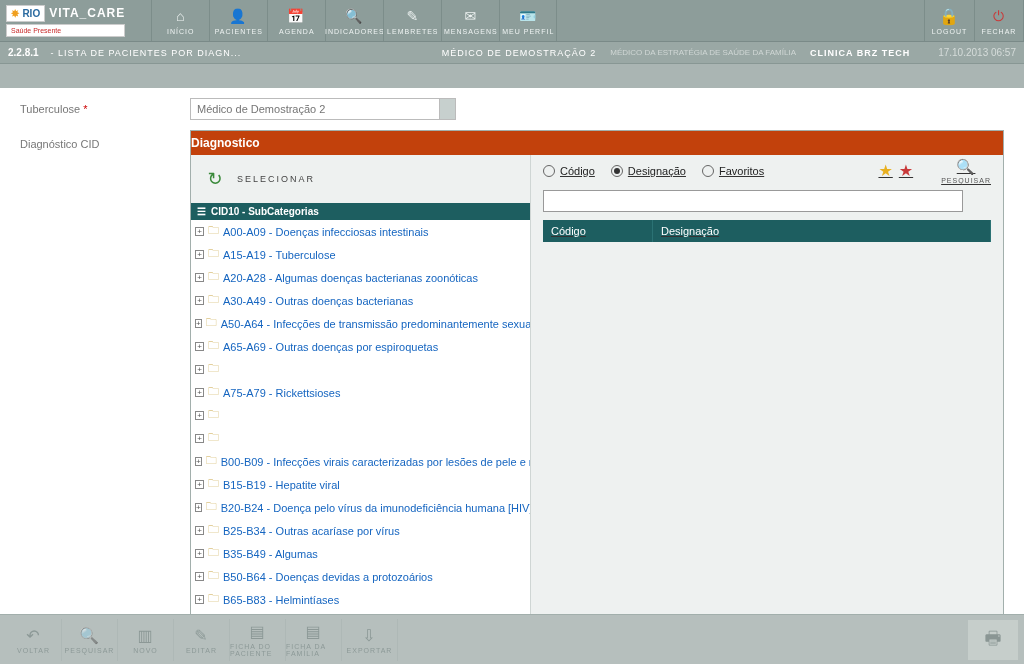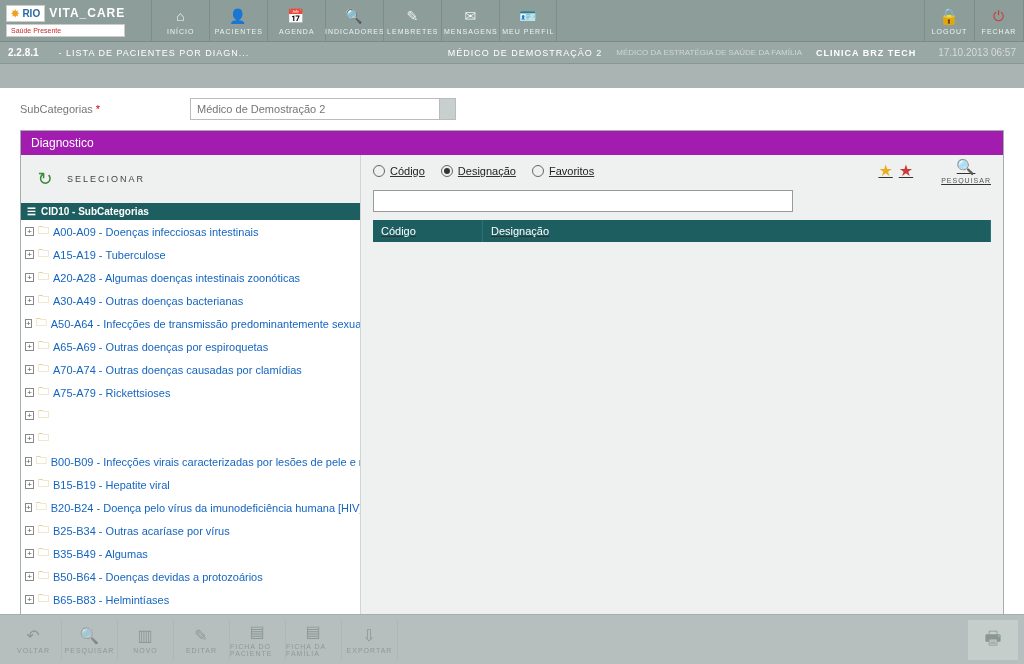--- a/index.html
+++ b/index.html
@@ -16,44 +16,44 @@
   .topnav-item { width:58px; display:flex; flex-direction:column; align-items:center; justify-content:center; color:#eef3f2;font-size:7px;letter-spacing:1px; border-left:1px solid #7c8d8a; cursor:pointer;}
   .topnav-item:last-child{border-right:1px solid #7c8d8a;}
   .topnav-item .ico { width:20px;height:20px;margin-bottom:2px;display:flex;align-items:center;justify-content:center;font-size:14px;}
   .top-right { margin-left:auto; display:flex; align-items:stretch;}
   .top-right .topnav-item{width:50px;}
   .lock-ico{color:#e8c04a;font-size:16px;}
   .close-ico{color:#c93a3a;font-size:14px;}
   
   
   .breadbar{height:22px;background:#9aa8a5;color:#fff;font-size:10px;display:flex;align-items:center;padding:0 8px;border-bottom:1px solid #889794;}
-  .breadbar .bc-code{font-weight:bold;margin-right:20px;}
+  .breadbar .bc-code{font-weight:bold;margin-right:12px;}
   .breadbar .bc-title{text-transform:uppercase;letter-spacing:1px;font-size:9px;}
   .breadbar .doctor{margin-left:auto;margin-right:14px;font-size:9px;text-transform:uppercase;letter-spacing:1px;}
   .breadbar .doctor-sub{color:#d0d7d5;font-size:8px;text-transform:uppercase;margin-right:14px;}
-  .breadbar .clinic{font-weight:bold;font-size:9px;letter-spacing:1px;text-transform:uppercase;margin-right:22px;}
+  .breadbar .clinic{font-weight:bold;font-size:9px;letter-spacing:1px;text-transform:uppercase;margin-right:28px;}
   .breadbar .datetime{color:#d5dcda;font-size:10px;}
   
   
   .spacer{height:24px;background:#aab5b3;}
   
   
   .filters{padding:10px 20px 6px 20px; display:flex;align-items:center;}
   .filters .label{width:170px;color:#777;font-size:11px;}
   .filters .req{color:#c00;}
   .combo{display:flex;align-items:stretch;}
   .combo input{width:250px;height:22px;border:1px solid #bbb;padding:0 6px;color:#999;font-size:11px;}
   .combo .drop{width:16px;background:#c7d0ce;border:1px solid #bbb;border-left:0;cursor:pointer;}
   
   .row2{padding:4px 20px 0 20px;display:flex;align-items:flex-start;}
   .row2 .label{width:170px;color:#777;font-size:11px;padding-top:8px;}
   
   
   .panel{flex:1;border:1px solid #a2afac;background:#eef1f0;display:flex;flex-direction:column;}
-  .panel-title{background:#a21caf;color:#fff;font-weight:normal;font-size:12px;padding:5px 10px;}
+  .panel-title{background:#c2410c;color:#fff;font-weight:bold;font-size:12px;padding:5px 0;}
   .panel-body{display:flex;flex:1;min-height:0;}
   .panel-left{width:340px;border-right:1px solid #cfd6d4;display:flex;flex-direction:column;}
   .selecionar-bar{display:flex;align-items:center;gap:10px;padding:12px 12px;}
   .sel-ico{width:24px;height:24px;display:flex;align-items:center;justify-content:center;font-size:18px;color:#3a8a3a;}
   .sel-text{font-size:9px;letter-spacing:2px;color:#444;text-transform:uppercase;}
   .tree-head{background:#1d5e60;color:#fff;font-size:10px;font-weight:bold;padding:3px 6px;display:flex;align-items:center;gap:5px;}
   .tree-wrap{flex:1;overflow:auto;background:#fff;}
   .tree-item{display:flex;align-items:center;gap:4px;padding:2px 4px;font-size:11px;color:#1565c0;white-space:nowrap;cursor:pointer;}
   .tree-item .exp{width:9px;height:9px;border:1px solid #888;background:#fff;color:#555;font-size:8px;line-height:7px;text-align:center;cursor:pointer;}
   .tree-item .fold{color:#caa84a;font-size:11px;}
@@ -165,29 +165,30 @@
   <span class="doctor">Médico de demostração 2</span>
   <span class="doctor-sub">Médico da estratégia de saúde da família</span>
   <span class="clinic">clinica brz tech</span>
   <span class="datetime">17.10.2013 06:57</span>
 </div>
 
 <div class="spacer"></div>
 
 <div class="filters">
   <div class="label">
-    <span>SubCategorias</span> <span class="req">*</span>
+    <span>Tuberculose</span> <span class="req">*</span>
   </div>
   <div class="combo">
     <input placeholder="Médico de Demostração 2" style="">
     <div class="drop"></div>
   </div>
 </div>
 
 <div class="row2">
+  <div class="label">Diagnóstico CID</div>
 
   <div class="panel">
     <div class="panel-title">Diagnostico</div>
     <div class="panel-body">
 
       <div class="panel-left">
         <div class="selecionar-bar">
           <div class="sel-ico">↻</div>
           <div class="sel-text">SELECIONAR</div>
         </div>
@@ -202,41 +203,40 @@
               <span class="txt">A00-A09 - Doenças infecciosas intestinais</span>
             </div>
             <div class="tree-item">
               <span class="exp">+</span>
               <span class="fold">🗀</span>
               <span class="txt">A15-A19 - Tuberculose</span>
             </div>
             <div class="tree-item">
               <span class="exp">+</span>
               <span class="fold">🗀</span>
-              <span class="txt">A20-A28 - Algumas doenças intestinais zoonóticas</span>
+              <span class="txt">A20-A28 - Algumas doenças bacterianas zoonóticas</span>
             </div>
             <div class="tree-item">
               <span class="exp">+</span>
               <span class="fold">🗀</span>
               <span class="txt">A30-A49 - Outras doenças bacterianas</span>
             </div>
             <div class="tree-item">
               <span class="exp">+</span>
               <span class="fold">🗀</span>
               <span class="txt">A50-A64 - Infecções de transmissão predominantemente sexual</span>
             </div>
             <div class="tree-item">
               <span class="exp">+</span>
               <span class="fold">🗀</span>
               <span class="txt">A65-A69 - Outras doenças por espiroquetas</span>
             </div>
             <div class="tree-item">
               <span class="exp">+</span>
               <span class="fold">🗀</span>
-              <span class="txt">A70-A74 - Outras doenças causadas por clamídias</span>
             </div>
             <div class="tree-item">
               <span class="exp">+</span>
               <span class="fold">🗀</span>
               <span class="txt">A75-A79 - Rickettsioses</span>
             </div>
             <div class="tree-item">
               <span class="exp">+</span>
               <span class="fold">🗀</span>
             </div>

